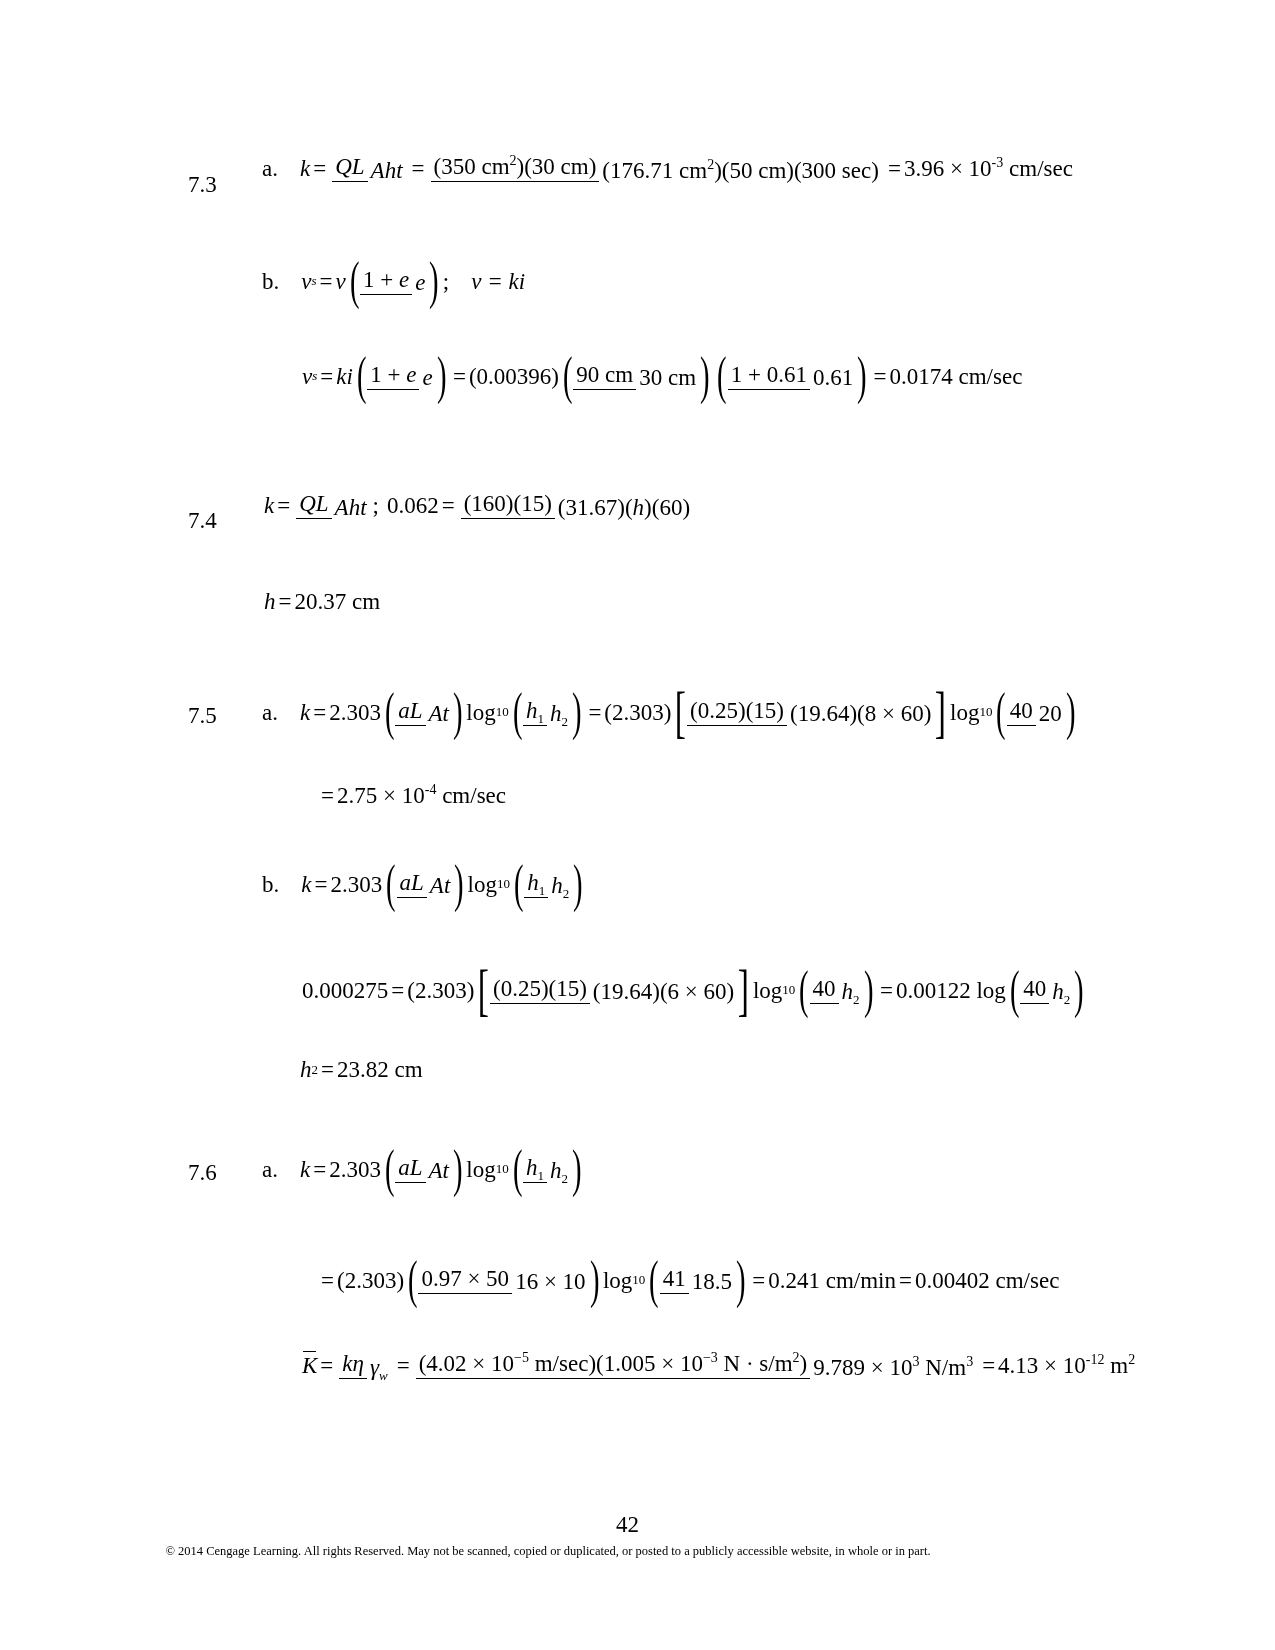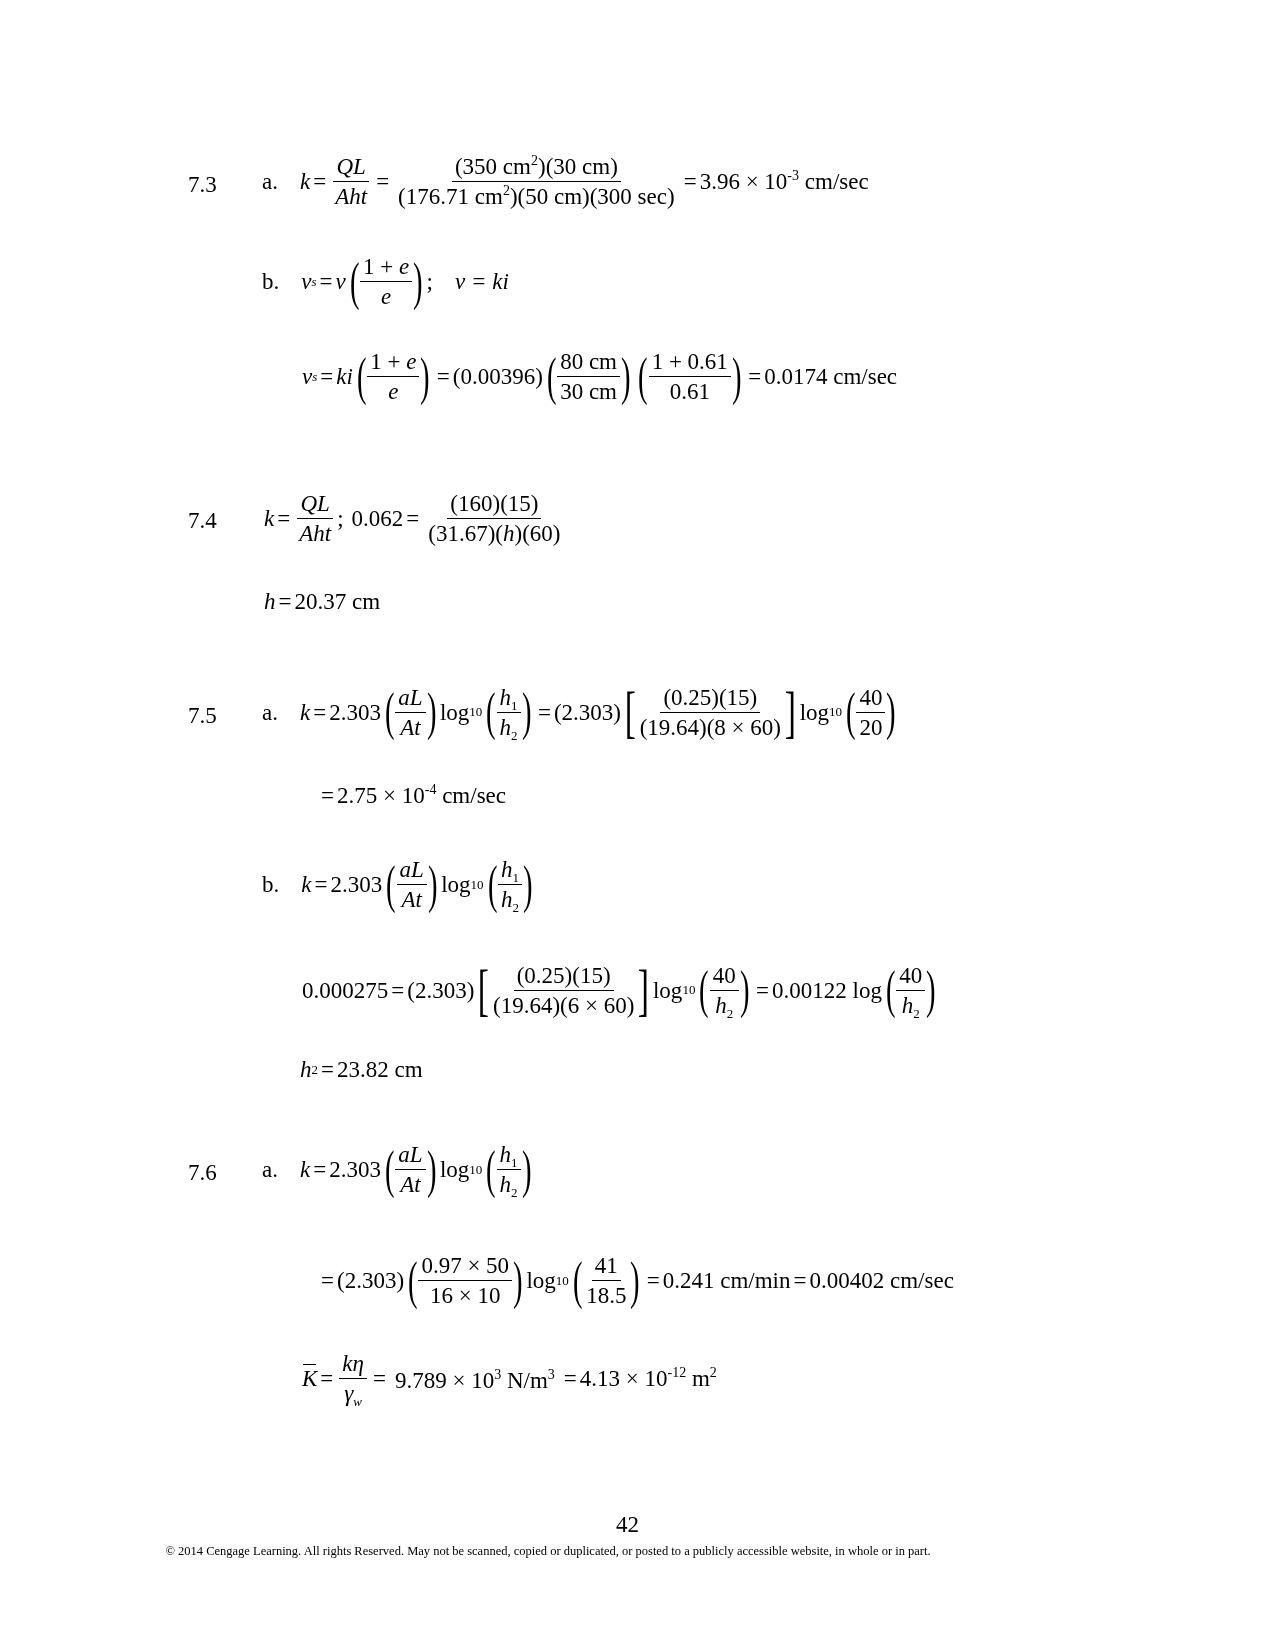--- a/index.html
+++ b/index.html
@@ -4,21 +4,21 @@
 <style>
   html, body { margin: 0; padding: 0; background: #ffffff; }
   body { width: 1275px; height: 1650px; position: relative; overflow: hidden;
          font-family: "Liberation Serif", serif; color: #000; }
   .row { position: absolute; display: flex; align-items: center; white-space: nowrap;
          font-size: 23px; line-height: 1; }
   .num { position: absolute; font-size: 23px; font-family: "Liberation Serif", serif; }
   .part { font-size: 23px; }
   i { font-style: italic; }
   b { font-weight: normal; }
-  .frac { display: inline-flex; flex-direction: column; align-items: center; vertical-align: middle; margin: 0 3px; }
+  .frac { display: inline-flex; align-items: center; vertical-align: middle; margin: 0 3px; }
   .frac > .n { padding: 0 3px 3px 3px; border-bottom: 1.3px solid #000; text-align: center; }
   .frac > .d { padding: 3px 3px 0 3px; text-align: center; }
   .paren { display: inline-flex; align-items: center; }
   .paren > .l, .paren > .r { font-size: 52px; transform: scaleX(0.55); line-height: 1; font-weight: 100; }
   .paren > .l { margin-right: -6px; }
   .paren > .r { margin-left: -6px; }
   .brk > .l, .brk > .r { font-size: 56px; transform: scaleX(0.6); }
   sup { font-size: 14px; vertical-align: 9px; line-height: 0; }
   sub { font-size: 13px; vertical-align: -5px; line-height: 0; }
   .sp { display: inline-block; width: 8px; }
@@ -82,21 +82,21 @@
         <span class="n"><span>1 + </span><i>e</i></span>
         <i class="d">e</i>
       </span>
       <span class="r">)</span>
     </span>
   <span class="op">=</span>
     <span>(0.00396)</span>
   <span class="paren">
       <span class="l">(</span>
       <span class="frac">
-        <span class="n">80 cm</span>
+        <span class="n">90 cm</span>
         <span class="d">30 cm</span>
       </span>
       <span class="r">)</span>
     </span>
   <span class="paren">
       <span class="l">(</span>
       <span class="frac">
         <span class="n">1 + 0.61</span>
         <span class="d">0.61</span>
       </span>
@@ -302,20 +302,21 @@
 
 <div class="row" style="left:302px; top:1352px;">
   <i class="kbar">K</i>
     <span class="op">=</span>
   <span class="frac">
       <i class="n">kη</i>
       <span class="d"><i>γ</i><sub><i>w</i></sub></span>
     </span>
   <span class="op">=</span>
   <span class="frac">
+    <span class="n"><span>(4.02 × 10</span><sup>−5</sup><span> m/sec)(1.005 × 10</span><sup>−3</sup><span> N · s/m</span><sup>2</sup><span>)</span></span>
     <span class="d"><span>9.789 × 10</span><sup>3</sup><span> N/m</span><sup>3</sup></span>
   </span>
   <span class="op">=</span>
   <b><span>4.13</span> <span>×</span> <span>10</span><sup>-12</sup> <span>m</span><sup>2</sup></b>
 </div>
 
 <div class="pagenum">42</div>
 <div class="footer">© 2014 Cengage Learning. All rights Reserved. May not be scanned, copied or duplicated, or posted to a publicly accessible website, in whole or in part.</div>
 
 </body></html>

